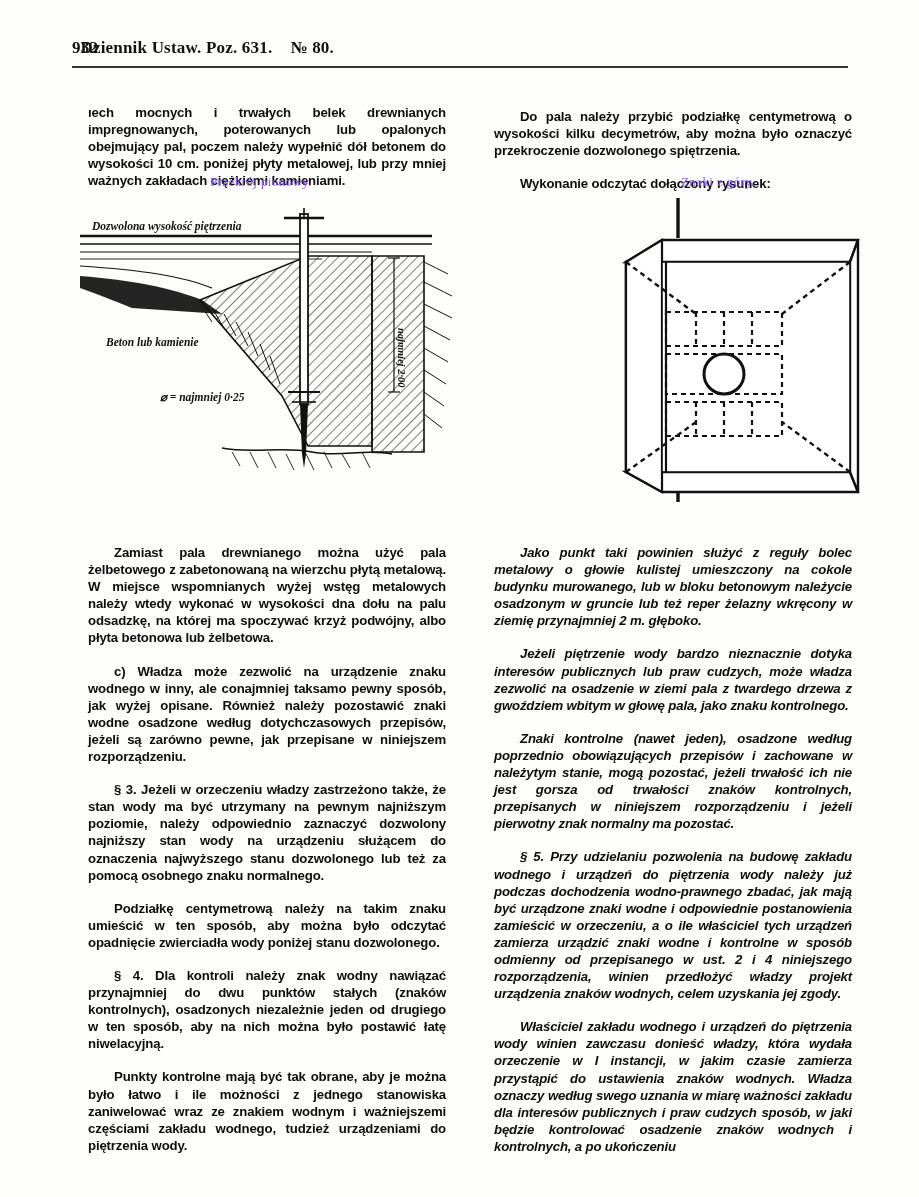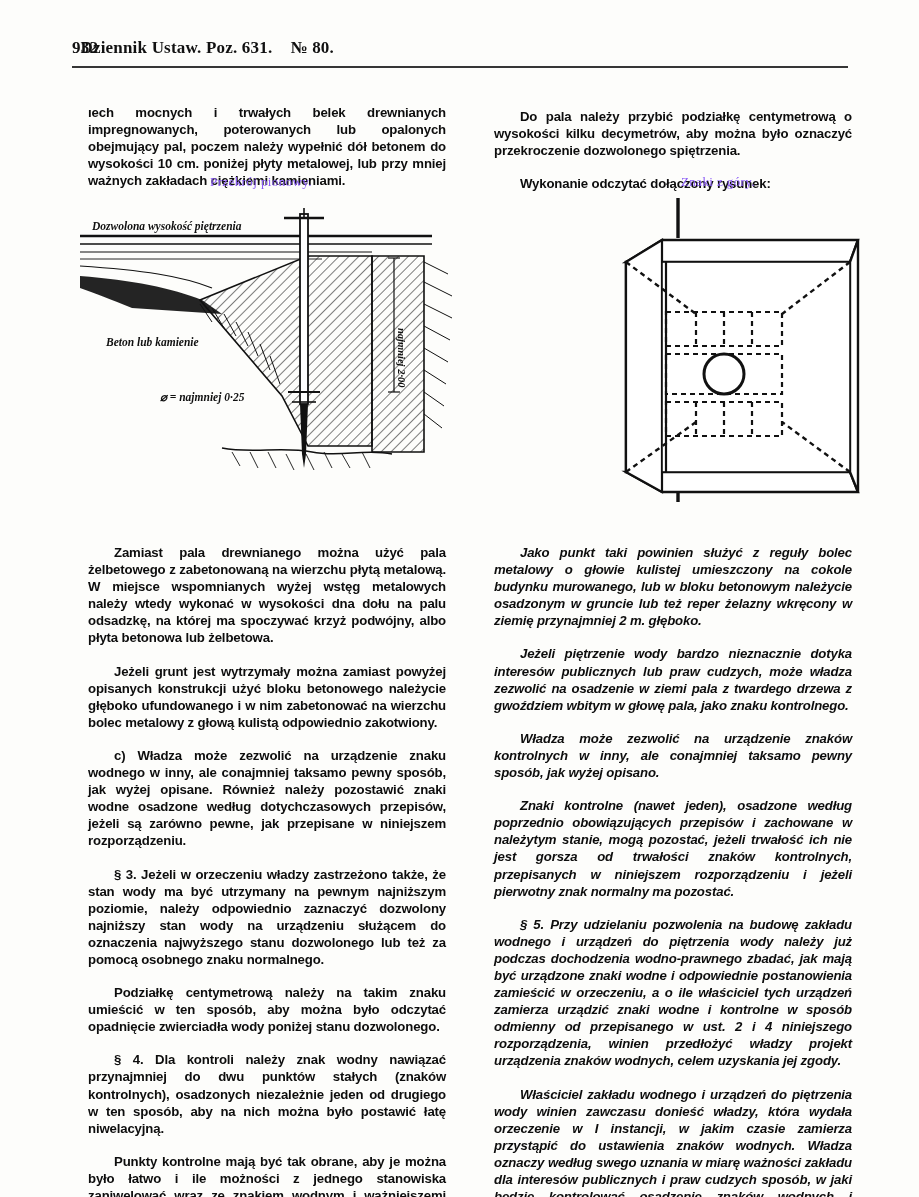--- a/index.html
+++ b/index.html
@@ -256,30 +256,28 @@
       </g>
 
       <line x1="66" y1="66" x2="66" y2="276" stroke="#111" stroke-width="2.2"></line>
 
       <circle cx="124" cy="178" r="20" fill="#fff" stroke="#111" stroke-width="3"></circle>
     </svg>
   </div>
 
   <div class="col col-left body-left">
     <p>Zamiast pala drewnianego można użyć pala żelbetowego z zabetonowaną na wierzchu płytą metalową. W miejsce wspomnianych wyżej wstęg metalowych należy wtedy wykonać w wysokości dna dołu na palu odsadzkę, na której ma spoczywać krzyż podwójny, albo płyta betonowa lub żelbetowa.</p>
-    <p>Jeżeli grunt jest wytrzymały można zamiast powyżej opisanych konstrukcji użyć bloku betonowego należycie głęboko ufundowanego i w nim zabetonować na wierzchu bolec metalowy z głową kulistą odpowiednio zakotwiony.</p>
     <p>c) Władza może zezwolić na urządzenie znaku wodnego w inny, ale conajmniej taksamo pewny sposób, jak wyżej opisane. Również należy pozostawić znaki wodne osadzone według dotychczasowych przepisów, jeżeli są zarówno pewne, jak przepisane w niniejszem rozporządzeniu.</p>
     <p>§ 3. Jeżeli w orzeczeniu władzy zastrzeżono także, że stan wody ma być utrzymany na pewnym najniższym poziomie, należy odpowiednio zaznaczyć dozwolony najniższy stan wody na urządzeniu służącem do oznaczenia najwyższego stanu dozwolonego lub też za pomocą osobnego znaku normalnego.</p>
     <p>Podziałkę centymetrową należy na takim znaku umieścić w ten sposób, aby można było odczytać opadnięcie zwierciadła wody poniżej stanu dozwolonego.</p>
     <p>§ 4. Dla kontroli należy znak wodny nawiązać przynajmniej do dwu punktów stałych (znaków kontrolnych), osadzonych niezależnie jeden od drugiego w ten sposób, aby na nich można było postawić łatę niwelacyjną.</p>
     <p>Punkty kontrolne mają być tak obrane, aby je można było łatwo i ile możności z jednego stanowiska zaniwelować wraz ze znakiem wodnym i ważniejszemi częściami zakładu wodnego, tudzież urządzeniami do piętrzenia wody.</p>
   </div>
 
   <div class="col col-right body-right">
     <p>Jako punkt taki powinien służyć z reguły bolec metalowy o głowie kulistej umieszczony na cokole budynku murowanego, lub w bloku betonowym należycie osadzonym w gruncie lub też reper żelazny wkręcony w ziemię przynajmniej 2 m. głęboko.</p>
     <p>Jeżeli piętrzenie wody bardzo nieznacznie dotyka interesów publicznych lub praw cudzych, może władza zezwolić na osadzenie w ziemi pala z twardego drzewa z gwoździem wbitym w głowę pala, jako znaku kontrolnego.</p>
-    <p>Władza może zezwolić na urządzenie znaków kontrolnych w inny, ale conajmniej taksamo pewny sposób, jak wyżej opisano.</p>
     <p>Znaki kontrolne (nawet jeden), osadzone według poprzednio obowiązujących przepisów i zachowane w należytym stanie, mogą pozostać, jeżeli trwałość ich nie jest gorsza od trwałości znaków kontrolnych, przepisanych w niniejszem rozporządzeniu i jeżeli pierwotny znak normalny ma pozostać.</p>
     <p>§ 5. Przy udzielaniu pozwolenia na budowę zakładu wodnego i urządzeń do piętrzenia wody należy już podczas dochodzenia wodno-prawnego zbadać, jak mają być urządzone znaki wodne i odpowiednie postanowienia zamieścić w orzeczeniu, a o ile właściciel tych urządzeń zamierza urządzić znaki wodne i kontrolne w sposób odmienny od przepisanego w ust. 2 i 4 niniejszego rozporządzenia, winien przedłożyć władzy projekt urządzenia znaków wodnych, celem uzyskania jej zgody.</p>
     <p>Właściciel zakładu wodnego i urządzeń do piętrzenia wody winien zawczasu donieść władzy, która wydała orzeczenie w I instancji, w jakim czasie zamierza przystąpić do ustawienia znaków wodnych. Władza oznaczy według swego uznania w miarę ważności zakładu dla interesów publicznych i praw cudzych sposób, w jaki będzie kontrolować osadzenie znaków wodnych i kontrolnych, a po ukończeniu</p>
   </div>
 
 </div>
 
 </body></html>

